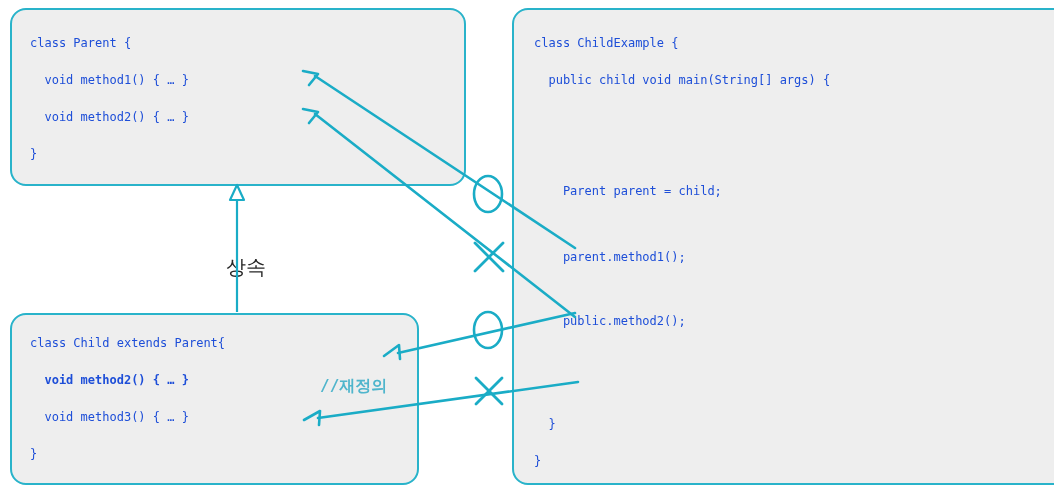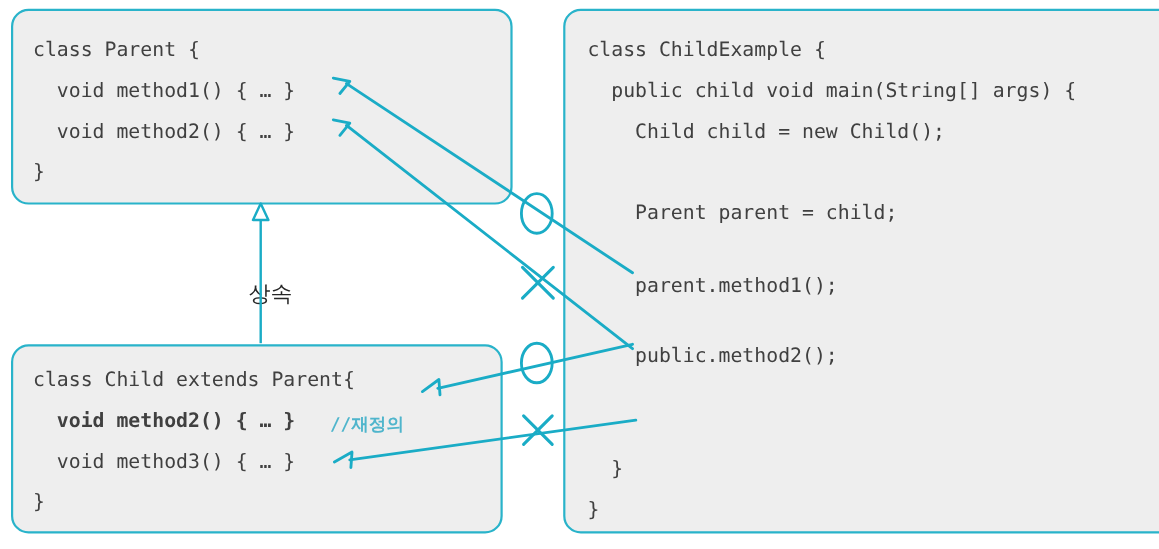--- a/index.html
+++ b/index.html
@@ -21,29 +21,29 @@
     height: 499px;
   }
   .code-box {
     position: absolute;
     background: #eeeeee;
     border: 2.5px solid #29b3ca;
     border-radius: 16px;
     box-sizing: border-box;
   }
   #parent-box  { left: 10px;  top: 8px;   width: 456px; height: 178px; }
-  #child-box   { left: 10px;  top: 313px; width: 447px; height: 172px; }
+  #child-box   { left: 10px;  top: 313px; width: 409px; height: 172px; }
   #example-box { left: 512px; top: 8px;   width: 562px; height: 477px; }
 
   .code-line {
     position: absolute;
     white-space: pre;
-    color: #404040;
+    color: #1d4ed8;
     font-family: "DejaVu Sans Mono", monospace;
-    font-size: 18px;
+    font-size: 12px;
     letter-spacing: 0px;
     line-height: 1;
   }
   .code-line.bold { font-weight: bold; }
   .comment {
     color: #4fb5cc;
     font-family: "DejaVu Sans Mono", monospace;
     font-size: 16px;
     font-weight: bold;
   }
@@ -71,29 +71,28 @@
   <div class="code-box" id="parent-box">
     <div class="code-line" style="left:18px; top:27px;">class Parent {</div>
     <div class="code-line" style="left:18px; top:64px;">  void method1() { … }</div>
     <div class="code-line" style="left:18px; top:101px;">  void method2() { … }</div>
     <div class="code-line" style="left:18px; top:138px;">}</div>
   </div>
 
   <div class="code-box" id="child-box">
     <div class="code-line" style="left:18px; top:22px;">class Child extends Parent{</div>
     <div class="code-line bold" style="left:18px; top:59px;">  void method2() { … }</div>
-    <span class="comment" style="position:absolute; left:288px; top:61px;">//재정의</span>
+    <span class="comment" style="position:absolute; left:308px; top:61px;">//재정의</span>
     <div class="code-line" style="left:18px; top:96px;">  void method3() { … }</div>
     <div class="code-line" style="left:18px; top:133px;">}</div>
   </div>
 
   <div class="code-box" id="example-box">
     <div class="code-line" style="left:20px; top:27px;">class ChildExample {</div>
     <div class="code-line" style="left:20px; top:64px;">  public child void main(String[] args) {</div>
-    <div class="code-line" style="left:20px; top:101px;">    Child child = new Child();</div>
     <div class="code-line" style="left:20px; top:175px;">    Parent parent = child;</div>
     <div class="code-line" style="left:20px; top:241px;">    parent.method1();</div>
     <div class="code-line" style="left:20px; top:305px;">    public.method2();</div>
     <div class="code-line" style="left:20px; top:408px;">  }</div>
     <div class="code-line" style="left:20px; top:445px;">}</div>
   </div>
 
   <div class="kr-label" style="left:226px; top:238px;">상속</div>
 
   <svg class="overlay" viewBox="0 0 1054 499">

